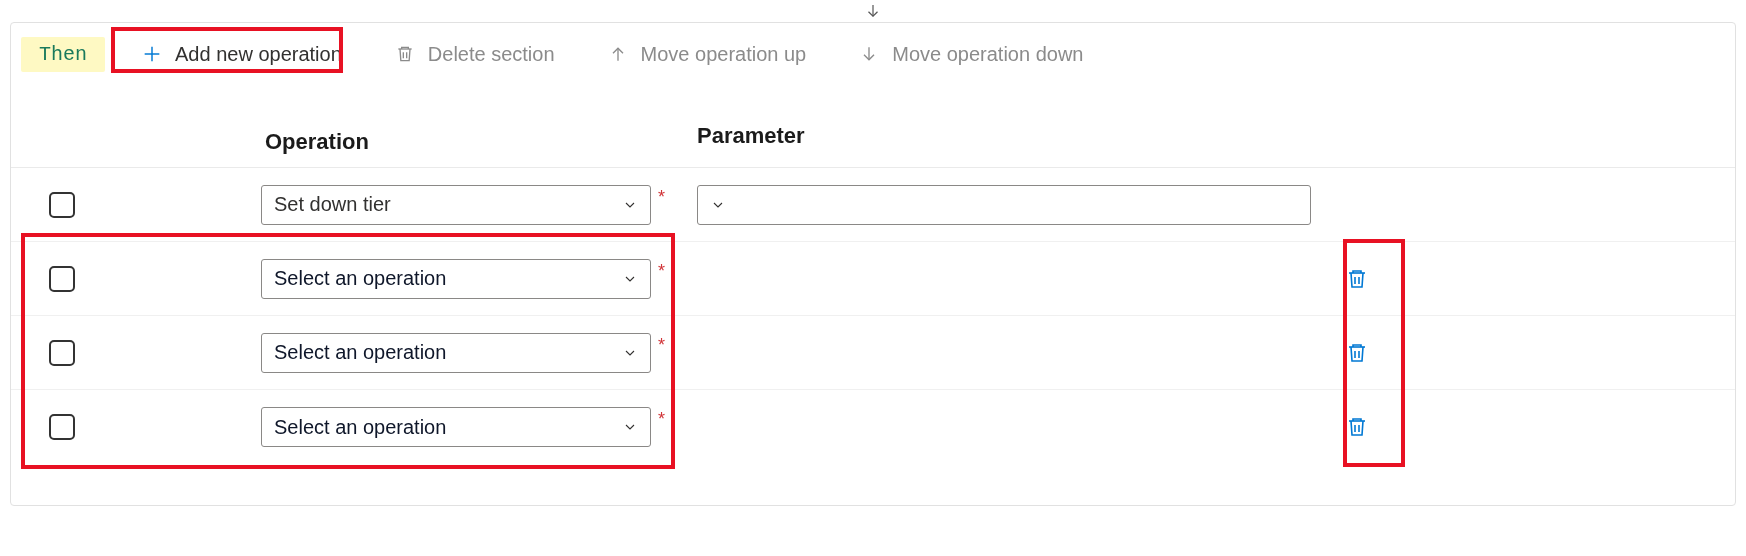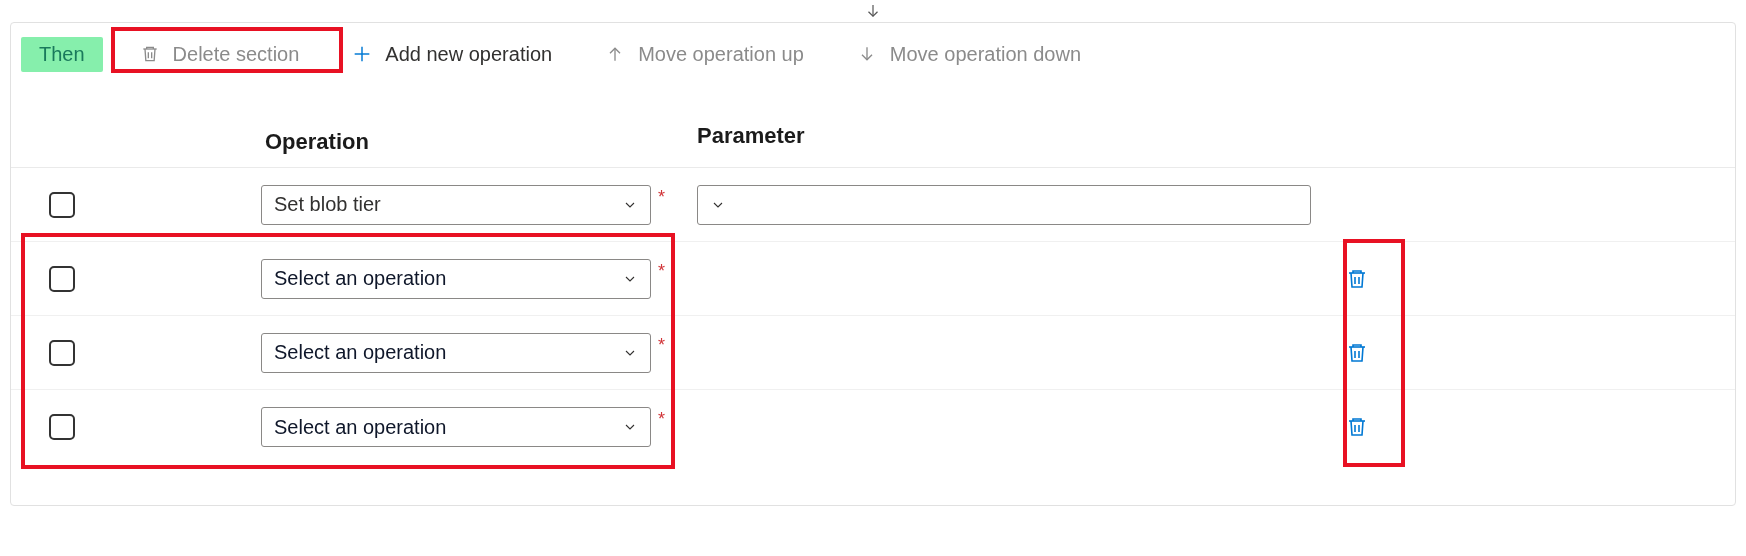--- a/index.html
+++ b/index.html
@@ -35,28 +35,29 @@
   }
   
   .toolbar {
     display: flex;
     align-items: center;
     gap: 0;
     padding: 8px 10px 0 10px;
     height: 54px;
   }
   .then-label {
-    background: #86efac;
+    background: #fef9c3;
     color: #1a7a5c;
     padding: 6px 18px;
     font-size: 20px;
     border-radius: 2px;
     margin-right: 22px;
     display: inline-flex;
     align-items: center;
+    font-family: Liberation Mono, monospace;
   }
   .tool-btn {
     display: inline-flex;
     align-items: center;
     gap: 12px;
     padding: 6px 14px;
     font-size: 20px;
     color: #8b8b8b;
     background: transparent;
     border: none;
@@ -192,44 +193,44 @@
     <svg width="18" height="18" viewBox="0 0 24 24" fill="none" stroke="#555" stroke-width="1.6">
       <line x1="12" y1="4" x2="12" y2="19"></line>
       <polyline points="6 13 12 19 18 13"></polyline>
     </svg>
   </span>
 
   <div class="panel">
 
     <div class="toolbar">
       <span class="then-label">Then</span>
+
+      <button class="tool-btn primary">
+        <span class="ico">
+          <svg width="22" height="22" viewBox="0 0 24 24" fill="none" stroke="#0078d4" stroke-width="1.6">
+            <line x1="12" y1="4" x2="12" y2="20"></line>
+            <line x1="4" y1="12" x2="20" y2="12"></line>
+          </svg>
+        </span>
+        <span>Add new operation</span>
+      </button>
 
       <button class="tool-btn disabled">
         <span class="ico">
           <svg width="20" height="20" viewBox="0 0 24 24" fill="none" stroke="#8b8b8b" stroke-width="1.6">
             <path d="M4 6h16"></path>
             <path d="M8 6V4h8v2"></path>
             <path d="M6 6l1 14h10l1-14"></path>
             <line x1="10" y1="10" x2="10" y2="17"></line>
             <line x1="14" y1="10" x2="14" y2="17"></line>
           </svg>
         </span>
         <span>Delete section</span>
       </button>
 
-      <button class="tool-btn primary">
-        <span class="ico">
-          <svg width="22" height="22" viewBox="0 0 24 24" fill="none" stroke="#0078d4" stroke-width="1.6">
-            <line x1="12" y1="4" x2="12" y2="20"></line>
-            <line x1="4" y1="12" x2="20" y2="12"></line>
-          </svg>
-        </span>
-        <span>Add new operation</span>
-      </button>
-
       <button class="tool-btn disabled">
         <span class="ico">
           <svg width="20" height="20" viewBox="0 0 24 24" fill="none" stroke="#8b8b8b" stroke-width="1.6">
             <line x1="12" y1="20" x2="12" y2="5"></line>
             <polyline points="6 11 12 5 18 11"></polyline>
           </svg>
         </span>
         <span>Move operation up</span>
       </button>
 
@@ -249,21 +250,21 @@
         <div class="th op">Operation</div>
         <div class="th param">Parameter</div>
       </div>
 
       <div class="trow">
         <div class="cell-check">
           <span class="chk"></span>
         </div>
         <div class="cell-op">
           <div class="select">
-            <span class="sel-text">Set blob tier</span>
+            <span class="sel-text">Set down tier</span>
             <span>
               <svg width="16" height="16" viewBox="0 0 24 24" fill="none" stroke="#323130" stroke-width="1.6">
                   <polyline points="6 9 12 15 18 9"></polyline>
                 </svg>
             </span>
           </div>
           <span class="req-star">*</span>
         </div>
         <div class="cell-param">
           <div class="select">

